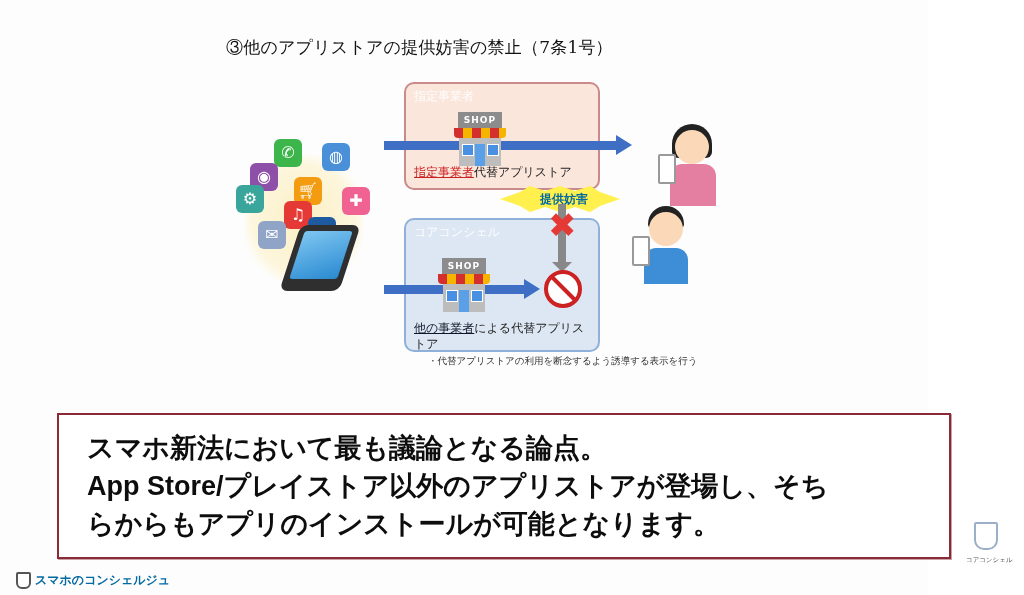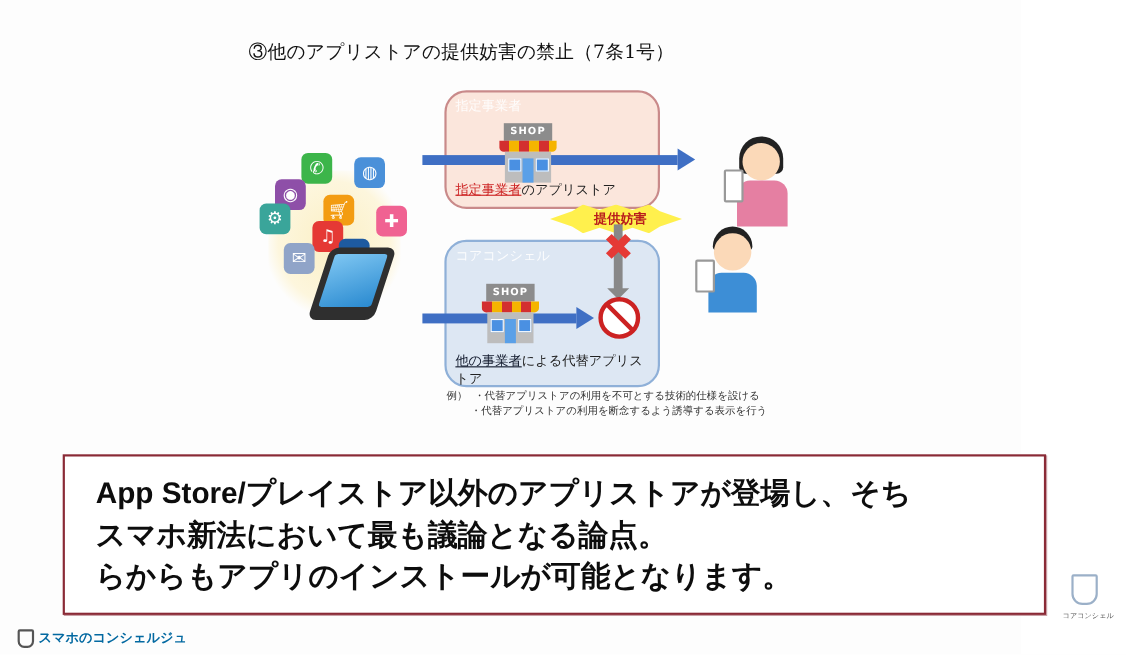--- a/index.html
+++ b/index.html
@@ -1,21 +1,21 @@
 <!DOCTYPE html>
 <html><head>
 <meta charset="utf-8">
 <style>
   html, body { margin:0; padding:0; }
   body { width:1024px; height:595px; background:#ffffff; position:relative; overflow:hidden;
          font-family:"DejaVu Sans", sans-serif; }
   .slide { position:absolute; left:0; top:0; width:928px; height:595px; background:#fdfdfd; }
   .title { position:absolute; left:226px; top:36px; font-family:"DejaVu Serif", serif; font-size:17px; color:#111; letter-spacing:0.2px; }
 
-  .box { position:absolute; border-radius:20px; }
+  .box { position:absolute; border-radius:10px; }
   .box-designated { left:404px; top:82px; width:192px; height:104px; background:#fbe6dc; border:2px solid #c98a8a; }
   .box-alt { left:404px; top:218px; width:192px; height:130px; background:#dde7f3; border:2px solid #8fb0d8; }
   .box-label { position:absolute; left:8px; top:4px; font-size:12px; color:#ffffff; font-family:"DejaVu Serif", serif; opacity:0.9; }
   .box-caption { position:absolute; font-size:12px; color:#222; font-family:"DejaVu Serif", serif; line-height:16px; }
   .cap1 { left:8px; top:80px; }
   .cap2 { left:8px; top:100px; width:180px; }
   .u-red { color:#cc2222; text-decoration:underline; }
   .u-blue { color:#0f172a; text-decoration:underline; }
 
   .arrow { position:absolute; height:9px; background:#3f6fc4; }
@@ -27,21 +27,21 @@
   .shop-sign { position:absolute; left:2px; top:0; width:44px; height:16px; background:#8c8c8c; color:#fff; font-size:9px; font-weight:bold; text-align:center; line-height:16px; letter-spacing:1px; }
   .shop-awning { position:absolute; left:-2px; top:16px; width:52px; height:10px;
      background:repeating-linear-gradient(90deg,#d32f2f 0 9px,#f5b400 9px 18px); border-radius:0 0 4px 4px; }
   .shop-body { position:absolute; left:3px; top:26px; width:42px; height:28px; background:#bdbdbd; }
   .shop-win { position:absolute; top:6px; width:10px; height:10px; background:#4a90e2; border:1px solid #fff; }
   .shop-door { position:absolute; left:16px; top:6px; width:10px; height:22px; background:#5aa0e8; }
   .shop1 { left:456px; top:112px; }
   .shop2 { left:440px; top:258px; }
 
   .burst { position:absolute; left:500px; top:186px; width:120px; height:26px; }
-  .burst-text { position:absolute; left:540px; top:191px; font-size:12px; color:#b91c1c; font-weight:bold; font-family:"DejaVu Serif", serif; }
+  .burst-text { position:absolute; left:540px; top:191px; font-size:12px; color:#0369a1; font-weight:bold; font-family:"DejaVu Serif", serif; }
   .pipe { position:absolute; left:558px; top:204px; width:8px; height:62px; background:#888; }
   .pipe-head { position:absolute; left:552px; top:262px; border-top:10px solid #888; border-left:10px solid transparent; border-right:10px solid transparent; }
   .cross { position:absolute; left:548px; top:208px; font-size:34px; color:#e53935; font-weight:bold; line-height:34px; }
   .noentry { position:absolute; left:544px; top:270px; width:30px; height:30px; border:4px solid #cc2222; border-radius:50%; background:#fff; }
   .noentry::after { content:""; position:absolute; left:14px; top:-2px; width:4px; height:34px; background:#cc2222; transform:rotate(-45deg); }
 
   .example { position:absolute; left:406px; top:354px; font-size:9.5px; color:#333; font-family:"DejaVu Serif", serif; line-height:13px; }
   .example .ex-indent { padding-left:22px; }
 
   .app-cluster { position:absolute; left:232px; top:135px; width:145px; height:165px; }
@@ -84,21 +84,21 @@
     <div class="app" style="left:26px;top:86px;background:#90a4c8;">✉</div>
     <div class="app" style="left:76px;top:82px;background:#1e5aa0;">▥</div>
     <div class="phone">
         <div class="phone-screen"></div>
       </div>
   </div>
 
   <div class="box box-designated">
     <div class="box-label">指定事業者</div>
     <div class="box-caption cap1">
-      <span class="u-red">指定事業者</span><span>のアプリストア</span>
+      <span class="u-red">指定事業者</span><span>代替アプリストア</span>
     </div>
   </div>
 
   <div class="box box-alt">
     <div class="box-label">コアコンシェル</div>
     <div class="box-caption cap2">
       <span class="u-blue">他の事業者</span><span>による代替アプリストア</span>
     </div>
   </div>
 
@@ -140,28 +140,27 @@
     <div class="handset" style="left:-6px;top:30px;"></div>
   </div>
   <div class="person" style="left:640px;top:206px;">
     <div class="hair" style="left:8px;top:0;width:36px;height:22px;border-radius:18px 18px 4px 4px;"></div>
     <div class="head" style="left:9px;top:6px;"></div>
     <div class="torso" style="left:4px;top:42px;width:44px;height:36px;background:#3d8ed6;"></div>
     <div class="handset" style="left:-8px;top:30px;"></div>
   </div>
 
   <div class="example">
-    <div><span>例）</span>&nbsp;&nbsp;<span>・代替アプリストアの利用を不可とする技術的仕様を設ける</span></div>
     <div class="ex-indent">・代替アプリストアの利用を断念するよう誘導する表示を行う</div>
   </div>
 
   <div class="callout">
     <div class="callout-text">
+      <div>スマホ新法において最も議論となる論点。</div>
       <div>App Store/プレイストア以外のアプリストアが登場し、そち</div>
-      <div>スマホ新法において最も議論となる論点。</div>
       <div>らからもアプリのインストールが可能となります。</div>
     </div>
   </div>
 
   <div class="brand">
     <span class="shield"></span>
     <span>スマホのコンシェルジュ</span>
   </div>
   <div class="logo-right">
     <div class="logo-shield"></div>

